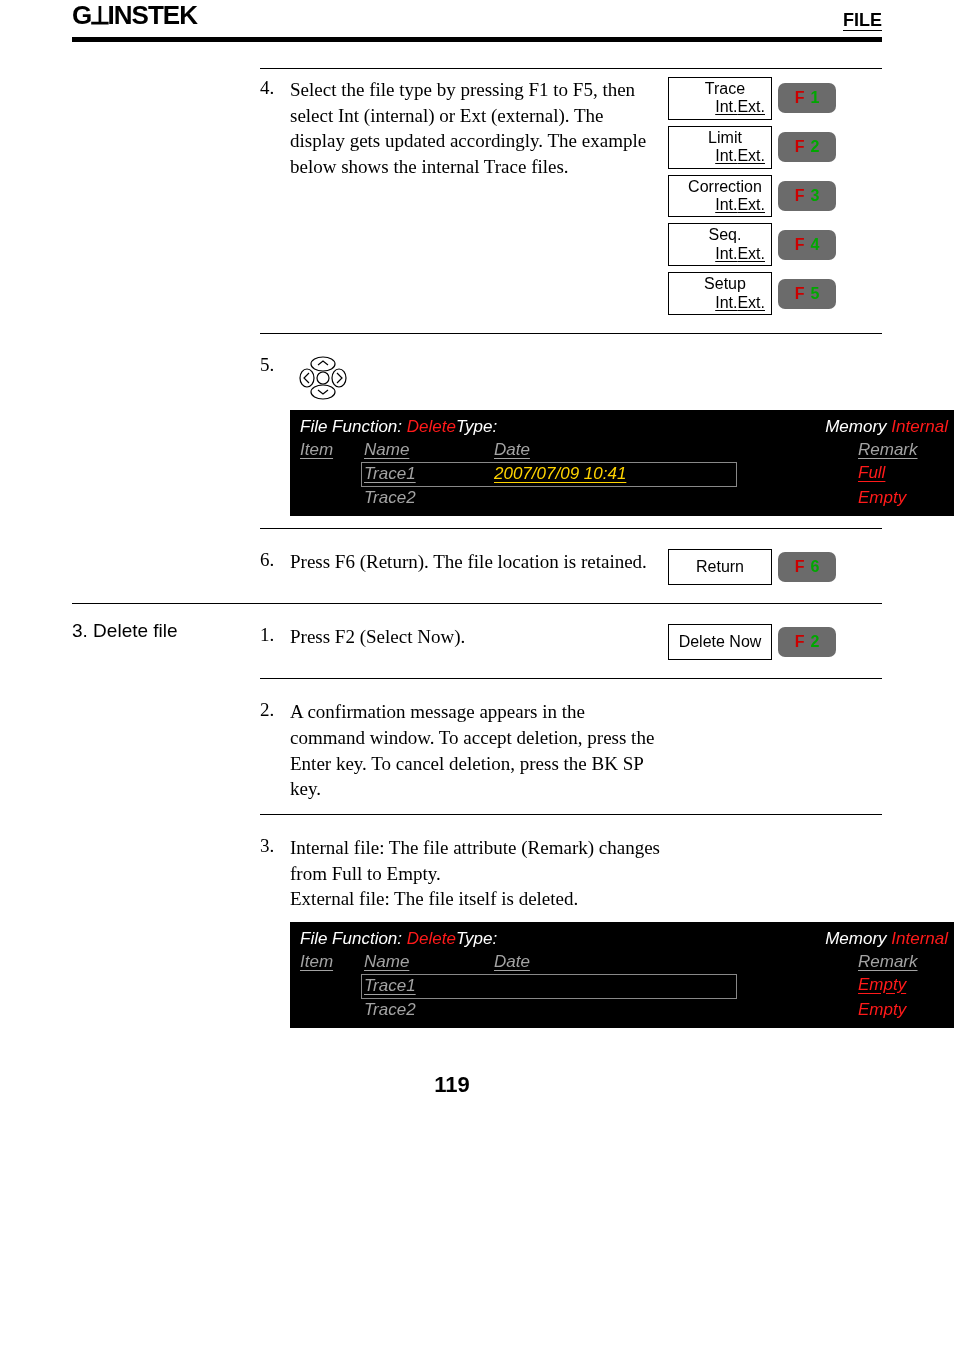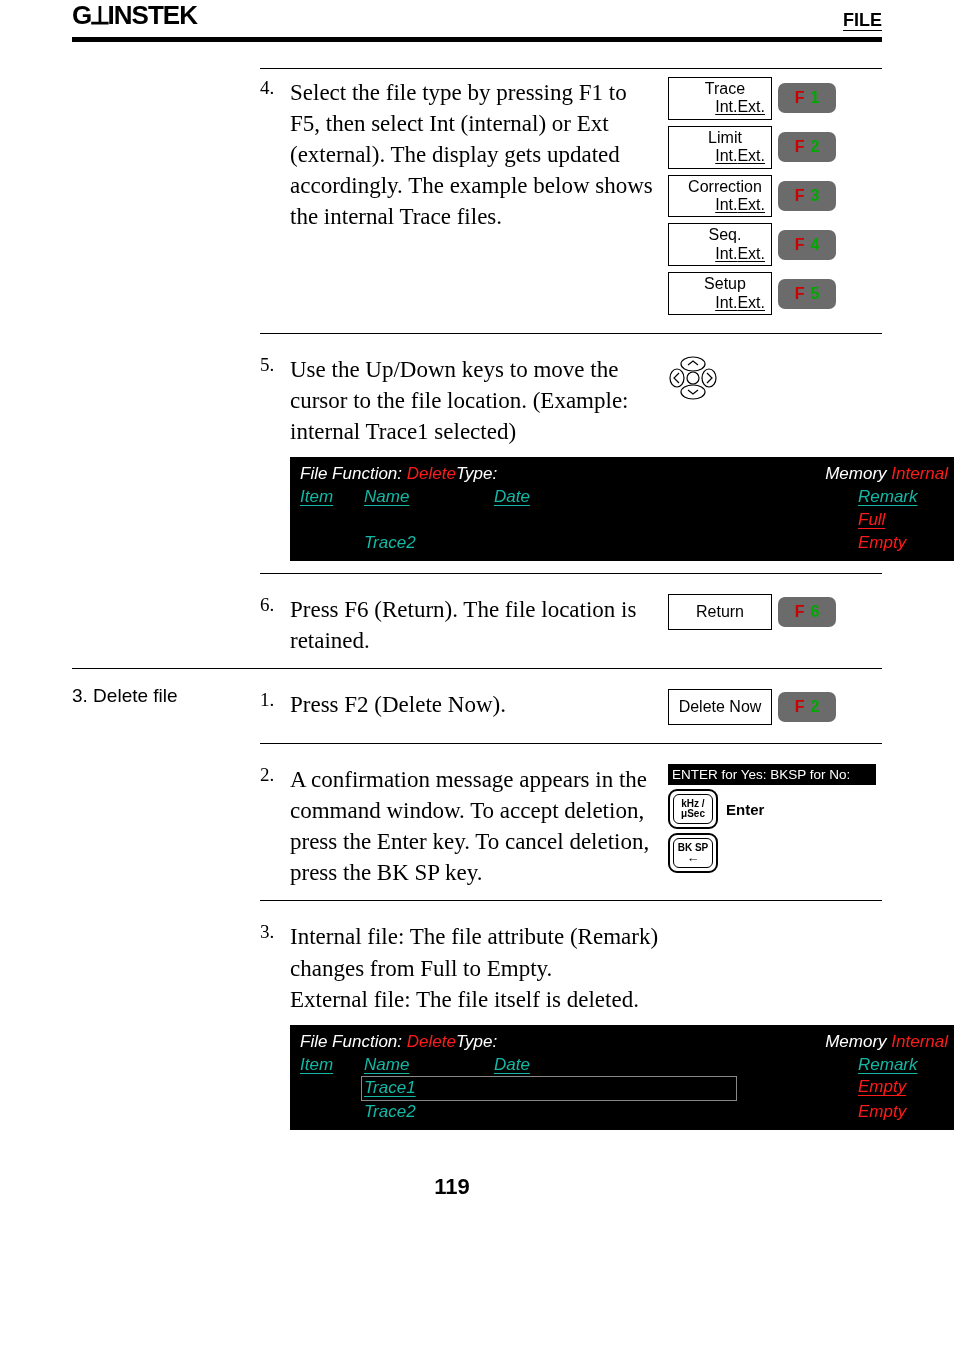--- a/index.html
+++ b/index.html
@@ -55,21 +55,21 @@
     flex: 1;
     display: flex;
     padding-top: 8px;
   }
   .num {
     width: 30px;
     font-size: 19px;
     flex-shrink: 0;
   }
   .bodytext {
-    font-size: 23px;
+    font-size: 19px;
     line-height: 1.35;
     width: 370px;
     flex-shrink: 0;
   }
   .rightcol {
     flex: 1;
     display: flex;
     flex-direction: column;
     align-items: flex-start;
     padding-left: 8px;
@@ -135,21 +135,21 @@
     color: #fff;
     font-family: Arial, sans-serif;
     font-size: 17px;
     padding: 6px 10px 6px 10px;
     margin: 10px 0 4px 218px;
     width: 668px;
     line-height: 1.35;
     font-style: italic;
   }
   .c-red { color: #ff1a1a; }
-  .c-cyan { color: #14b8a6; }
+  .c-cyan { color: #a3a3a3; }
   .c-yellow { color: #ffd400; }
   .lcd .hdr { display: flex; gap: 32px; }
   .lcd .row2 { display: flex; }
   .lcd .col-item { width: 64px; display: inline-block; }
   .lcd .col-name { width: 130px; display: inline-block; }
   .lcd .col-date { width: 240px; display: inline-block; }
   .lcd .col-remark { width: 90px; display: inline-block; text-align: left; }
   .lcd .urow { text-decoration: underline; text-underline-offset: 3px; }
   .lcd .boxed { border: 1px solid #888; display: inline-block; padding: 0 2px; margin-left: -3px; }
   .enter-stack {
@@ -288,21 +288,20 @@
       </div>
     </div>
   </div>
 
   <div class="divider"></div>
 
   <div class="row">
     <div class="leftcol"></div>
     <div class="midarea">
       <div class="num">5.</div>
-      <div class="bodytext">Use the Up/Down keys to move the cursor to the file location. (Example: internal Trace1 selected)</div>
       <div class="rightcol">
         <svg class="navpad" viewBox="0 0 50 44">
           <ellipse cx="25" cy="8" rx="12" ry="7" fill="none" stroke="#000" stroke-width="1.2"></ellipse>
           <polyline points="20,9 25,5 30,9" fill="none" stroke="#000" stroke-width="1.2"></polyline>
           <ellipse cx="25" cy="36" rx="12" ry="7" fill="none" stroke="#000" stroke-width="1.2"></ellipse>
           <polyline points="20,34 25,38 30,34" fill="none" stroke="#000" stroke-width="1.2"></polyline>
           <ellipse cx="9" cy="22" rx="7" ry="9" fill="none" stroke="#000" stroke-width="1.2"></ellipse>
           <polyline points="11,17 6,22 11,27" fill="none" stroke="#000" stroke-width="1.2"></polyline>
           <ellipse cx="41" cy="22" rx="7" ry="9" fill="none" stroke="#000" stroke-width="1.2"></ellipse>
           <polyline points="39,17 44,22 39,27" fill="none" stroke="#000" stroke-width="1.2"></polyline>
@@ -318,20 +317,21 @@
       <span style="margin-left:auto"><span>Memory</span> <span class="c-red">Internal</span></span>
     </div>
     <div class="row2 c-cyan urow">
       <span class="col-item">Item</span>
       <span class="col-name">Name</span>
       <span class="col-date">Date</span>
       <span class="col-remark" style="margin-left:auto">Remark</span>
     </div>
     <div class="row2">
       <span class="col-item"></span>
+      <span class="boxed"><span class="col-name c-cyan urow">Trace1</span><span class="col-date c-yellow urow">2007/07/09 10:41</span></span>
       <span class="col-remark c-red urow" style="margin-left:auto">Full</span>
     </div>
     <div class="row2">
       <span class="col-item"></span>
       <span class="col-name c-cyan">Trace2</span>
       <span class="col-date"></span>
       <span class="col-remark c-red" style="margin-left:auto">Empty</span>
     </div>
   </div>
 
@@ -353,63 +353,40 @@
       </div>
     </div>
   </div>
 
   <div class="divider" style="margin-left:0"></div>
 
   <div class="row">
     <div class="leftcol">3. Delete file</div>
     <div class="midarea">
       <div class="num">1.</div>
-      <div class="bodytext">Press F2 (Delete Now).</div>
+      <div class="bodytext">Press F2 (Select Now).</div>
       <div class="rightcol">
         <div class="fkey-row">
           <div class="softlabel center1"><span>Delete Now</span></div>
           <div class="fbtn">
               <span class="f">F</span>
               <span class="n">2</span>
             </div>
         </div>
       </div>
     </div>
   </div>
 
   <div class="divider"></div>
 
   <div class="row">
     <div class="leftcol"></div>
     <div class="midarea">
       <div class="num">2.</div>
       <div class="bodytext">A confirmation message appears in the command window. To accept deletion, press the Enter key. To cancel deletion, press the BK SP key.</div>
-      <div class="rightcol">
-        <div class="enter-stack">
-          <div class="blackbar">ENTER for Yes: BKSP for No:</div>
-          <div class="key-row">
-            <div class="keycap inner">
-              <div class="inner-box">
-                  <div style="font-size:10px; line-height:1"><span>kHz /</span><br><span>μSec</span></div>
-                </div>
-            </div>
-            <span class="keylabel">Enter</span>
-          </div>
-          <div class="key-row">
-            <div class="keycap inner">
-              <div class="inner-box">
-                  <div class="bksp-inner">
-                    <span>BK SP</span>
-                    <span class="arrow">←</span>
-                  </div>
-                </div>
-            </div>
-          </div>
-        </div>
-      </div>
     </div>
   </div>
 
   <div class="divider"></div>
 
   <div class="row">
     <div class="leftcol"></div>
     <div class="midarea">
       <div class="num">3.</div>
       <div class="bodytext" style="white-space:pre-line">Internal file: The file attribute (Remark) changes from Full to Empty.

